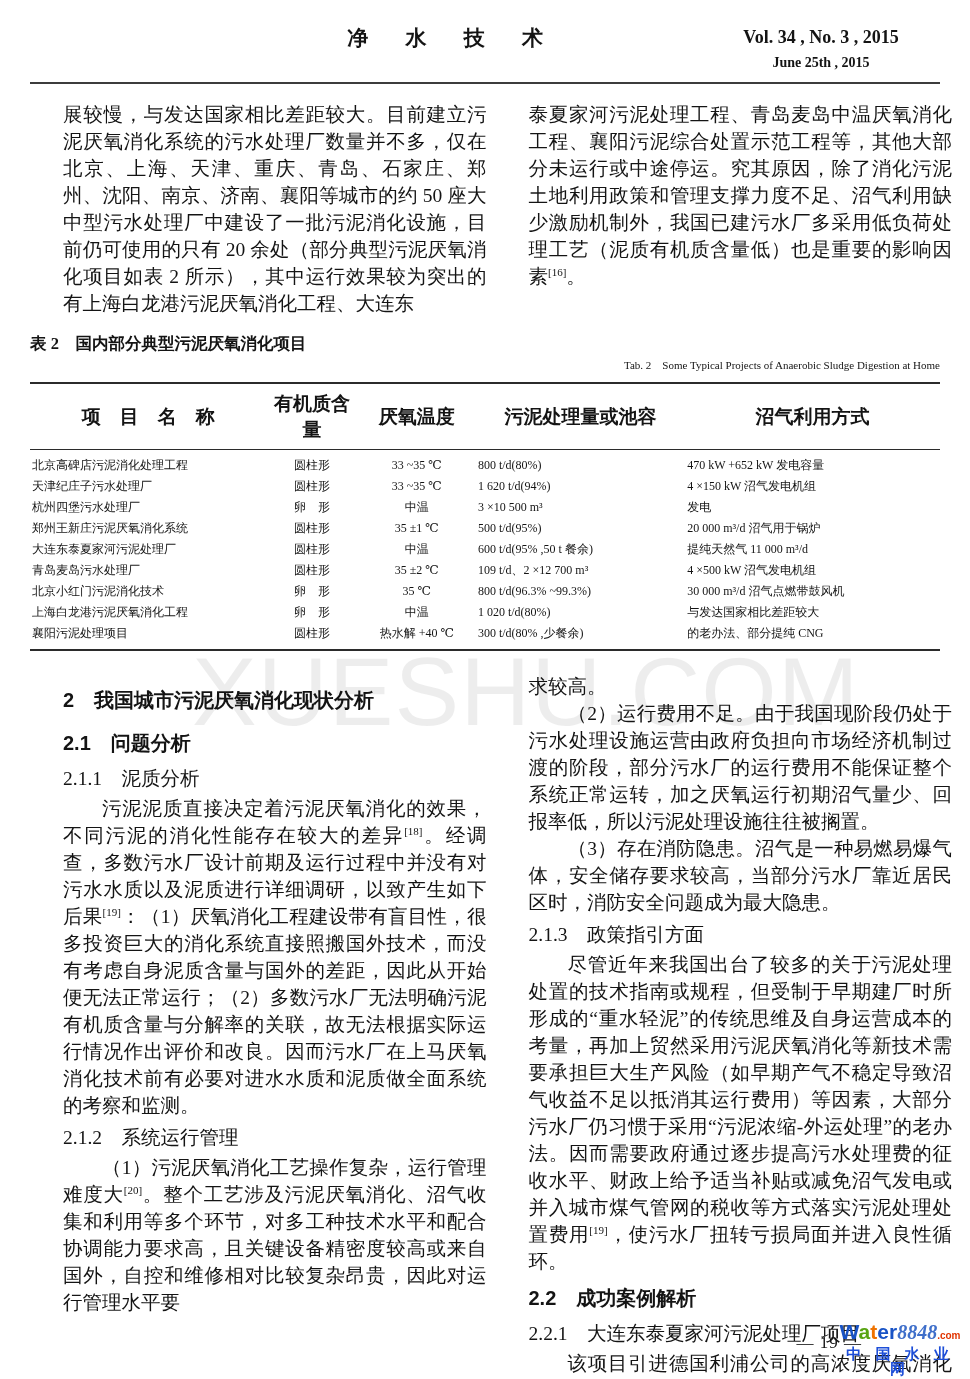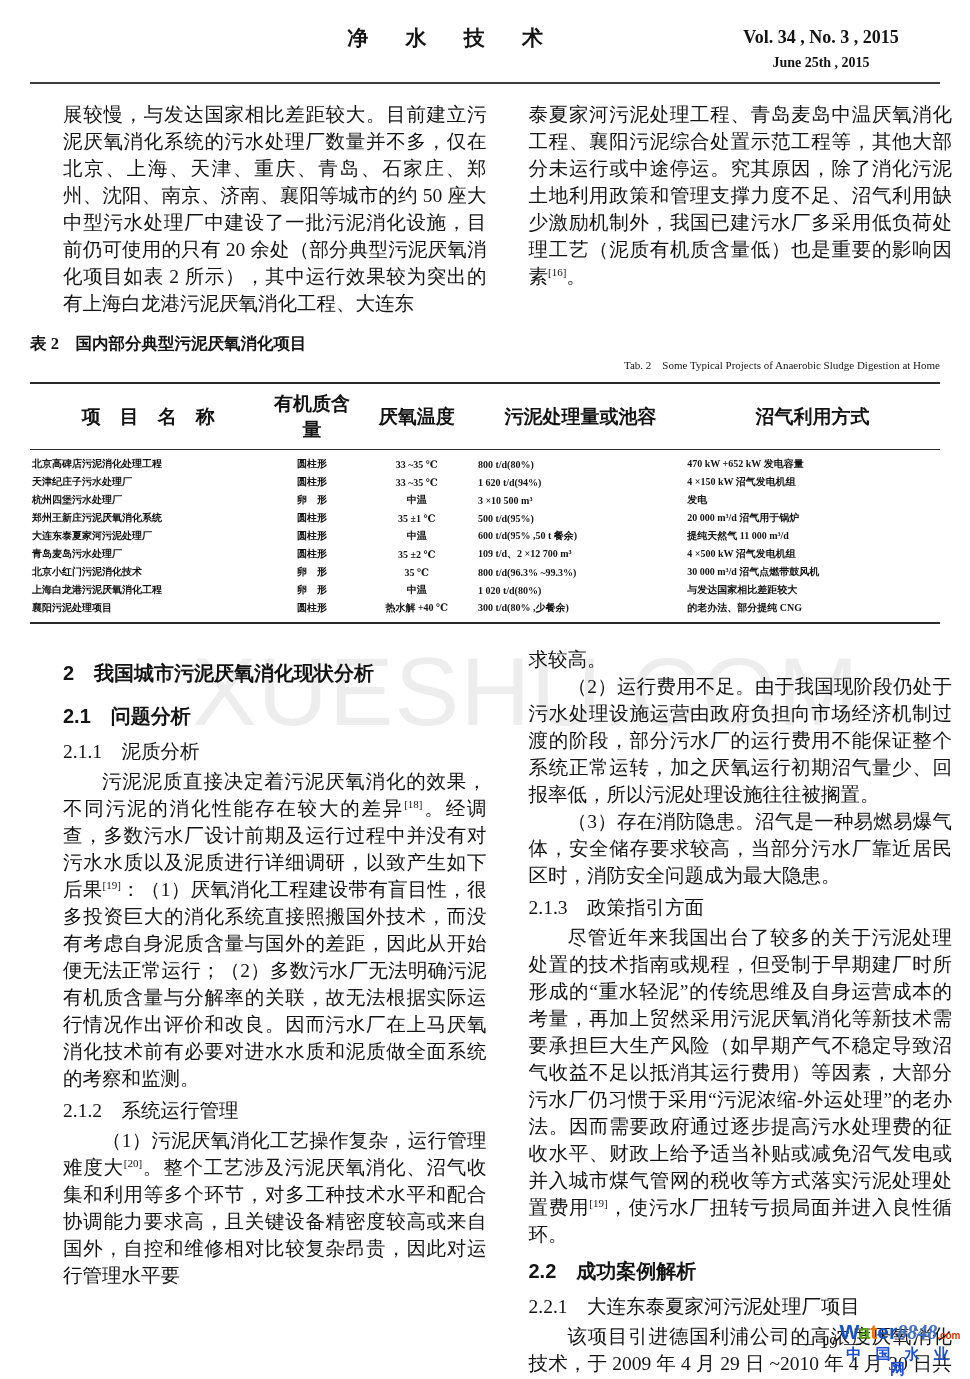--- a/index.html
+++ b/index.html
@@ -30,21 +30,21 @@
   .block1{margin-top:17px;}
   
   .tblock{margin:16px 30px 0 30px;}
   .cap-cn{font-size:16.5px;font-weight:700;}
   .cap-en{text-align:right;font-size:11px;font-weight:400;margin-top:3px;}
   table.datatable{width:100%;border-collapse:collapse;margin-top:9px;border-bottom:2px solid #2b2b2b;}
   table.datatable th{
     border-top:2px solid #2b2b2b;border-bottom:1.5px solid #2b2b2b;
     font-size:19px;font-weight:600;padding:7px 2px 6px 2px;text-align:center;
   }
-  table.datatable td{font-size:10px;padding:2px 2px;white-space:nowrap;font-weight:bold;}
+  table.datatable td{font-size:12px;padding:2px 2px;white-space:nowrap;}
   td.c1{text-align:left;padding-left:14px;width:26%;}
   td.c2{text-align:center;width:10%;}
   td.c3{text-align:center;width:13%;}
   td.c4{text-align:left;padding-left:26px;width:23%;}
   td.c5{text-align:left;padding-left:16px;width:28%;}
   tbody tr:first-child td{padding-top:7px;}
   tbody tr:last-child td{padding-bottom:7px;}
   
   .block2{margin-top:22px;}
   h2.sec{font-family:"Liberation Sans","DejaVu Sans",sans-serif;font-size:20px;font-weight:700;margin:14px 0 16px 0;}

